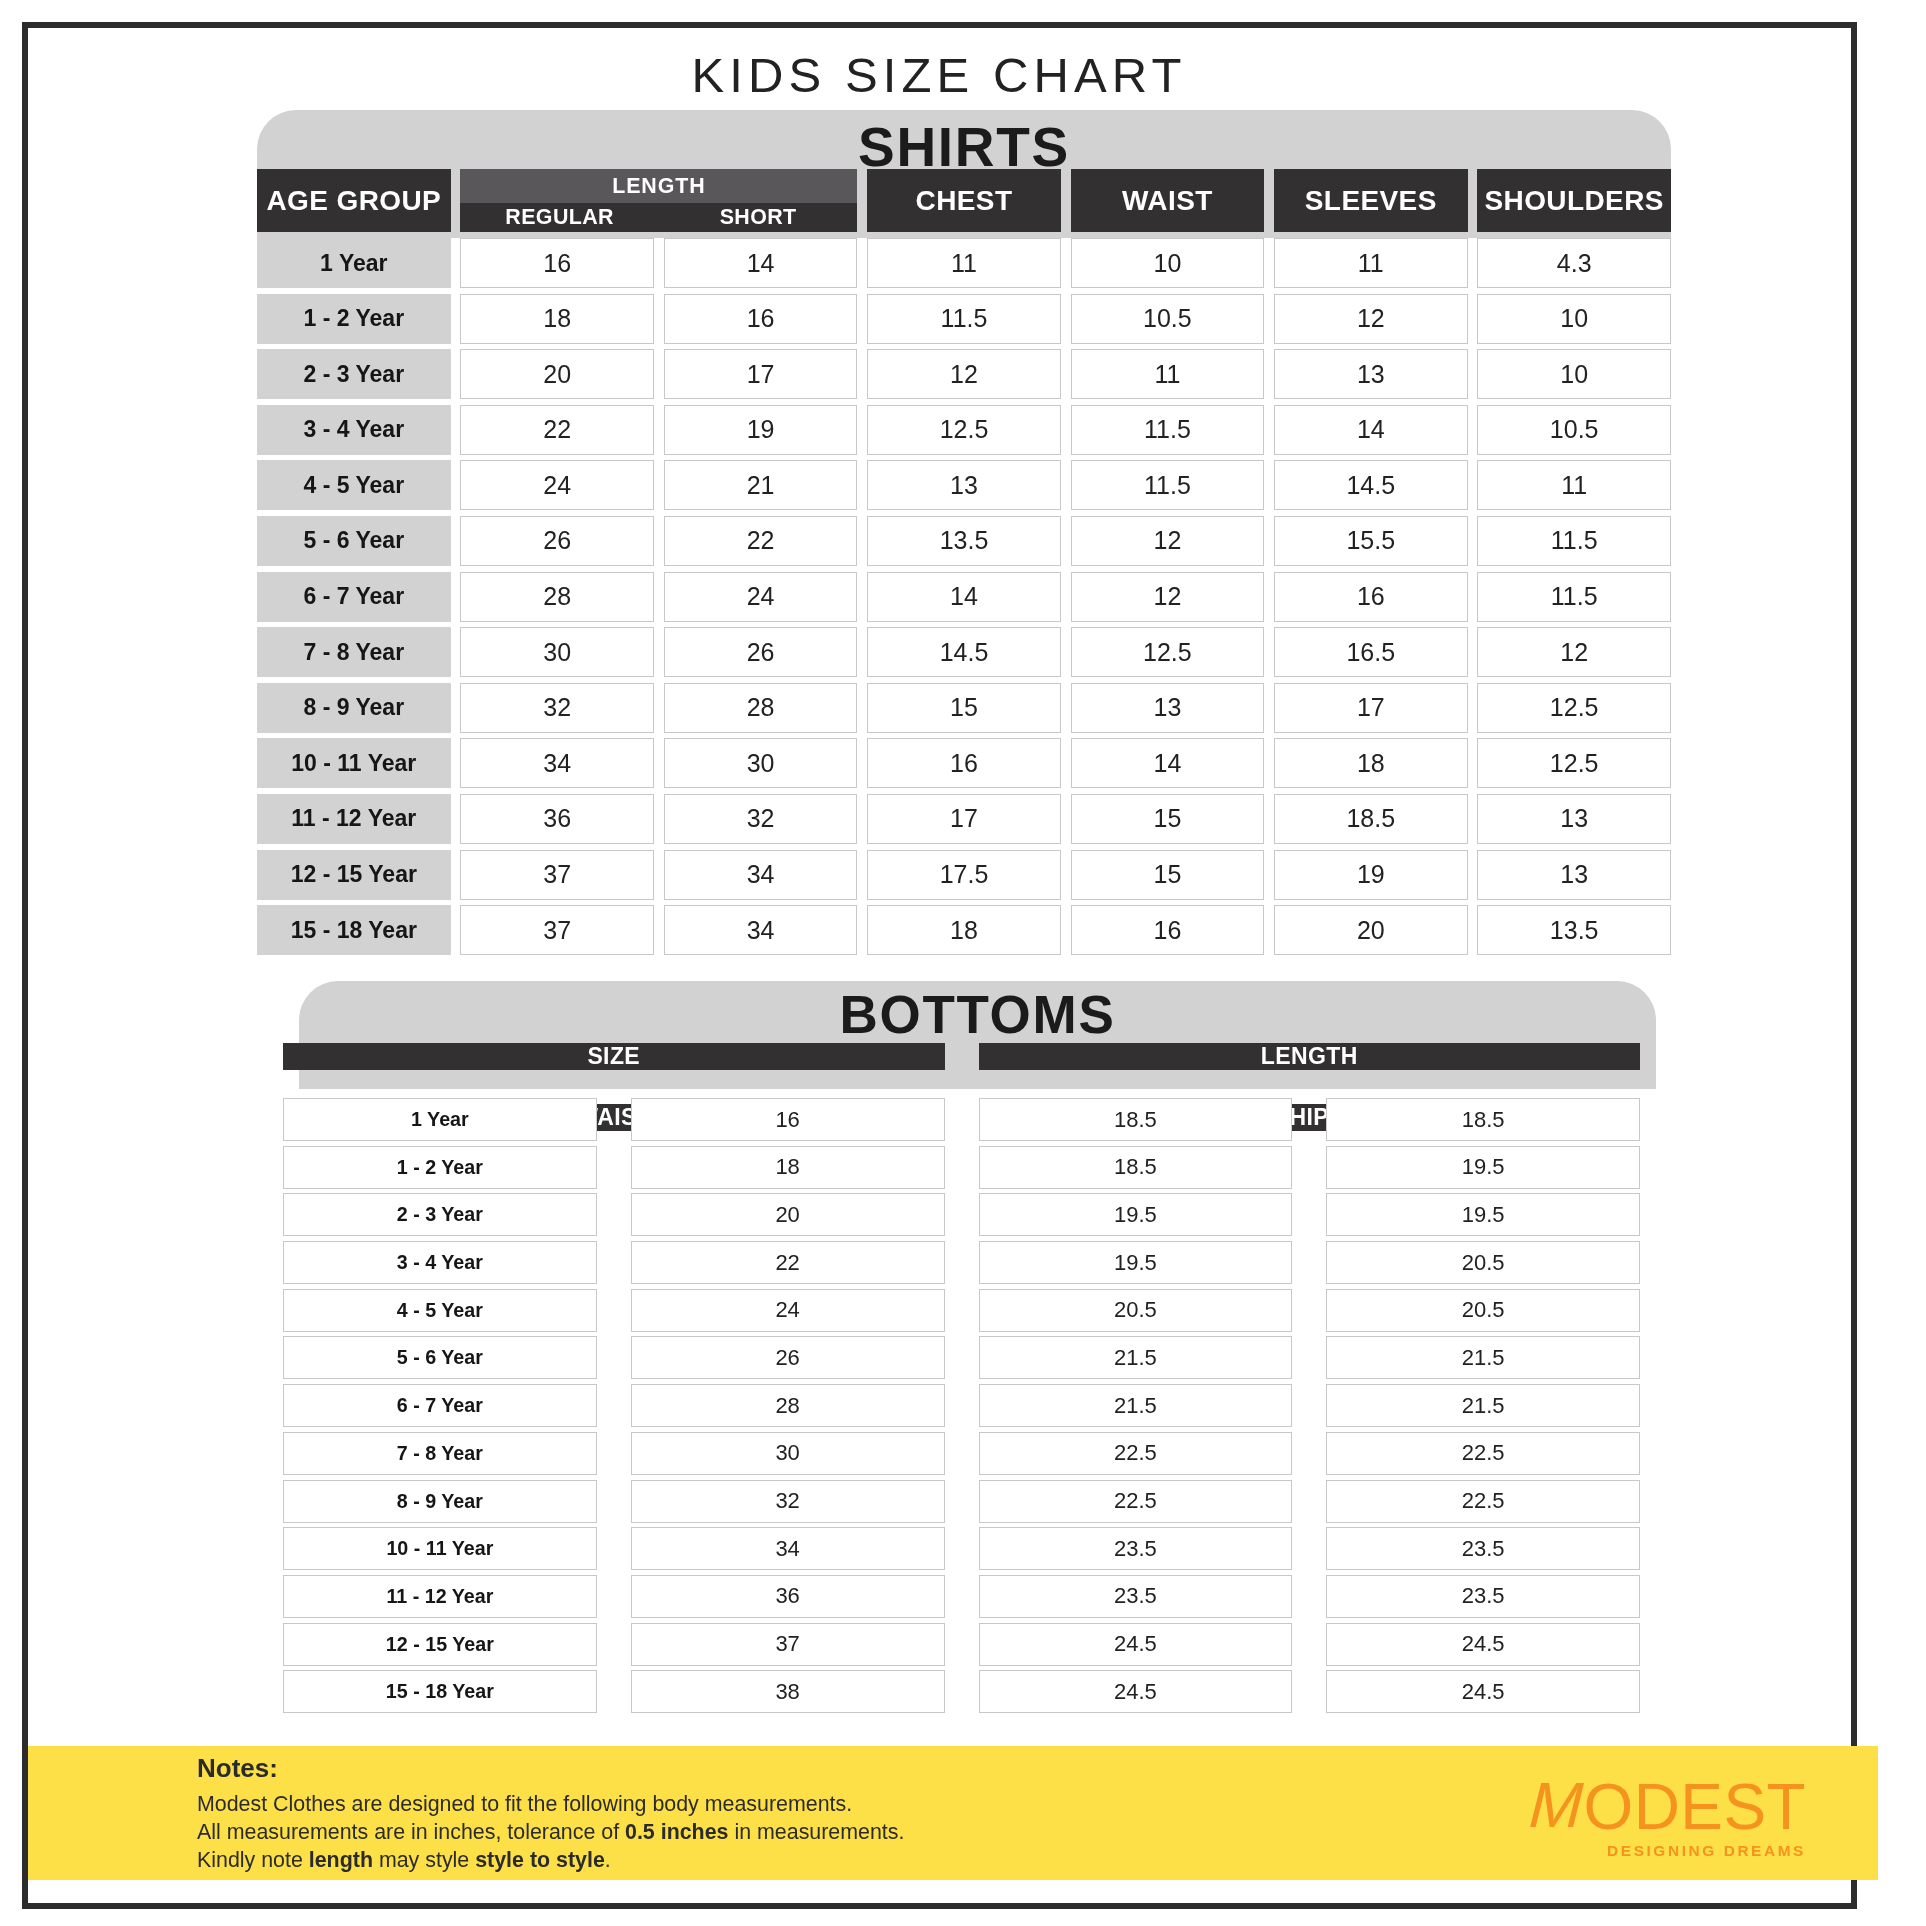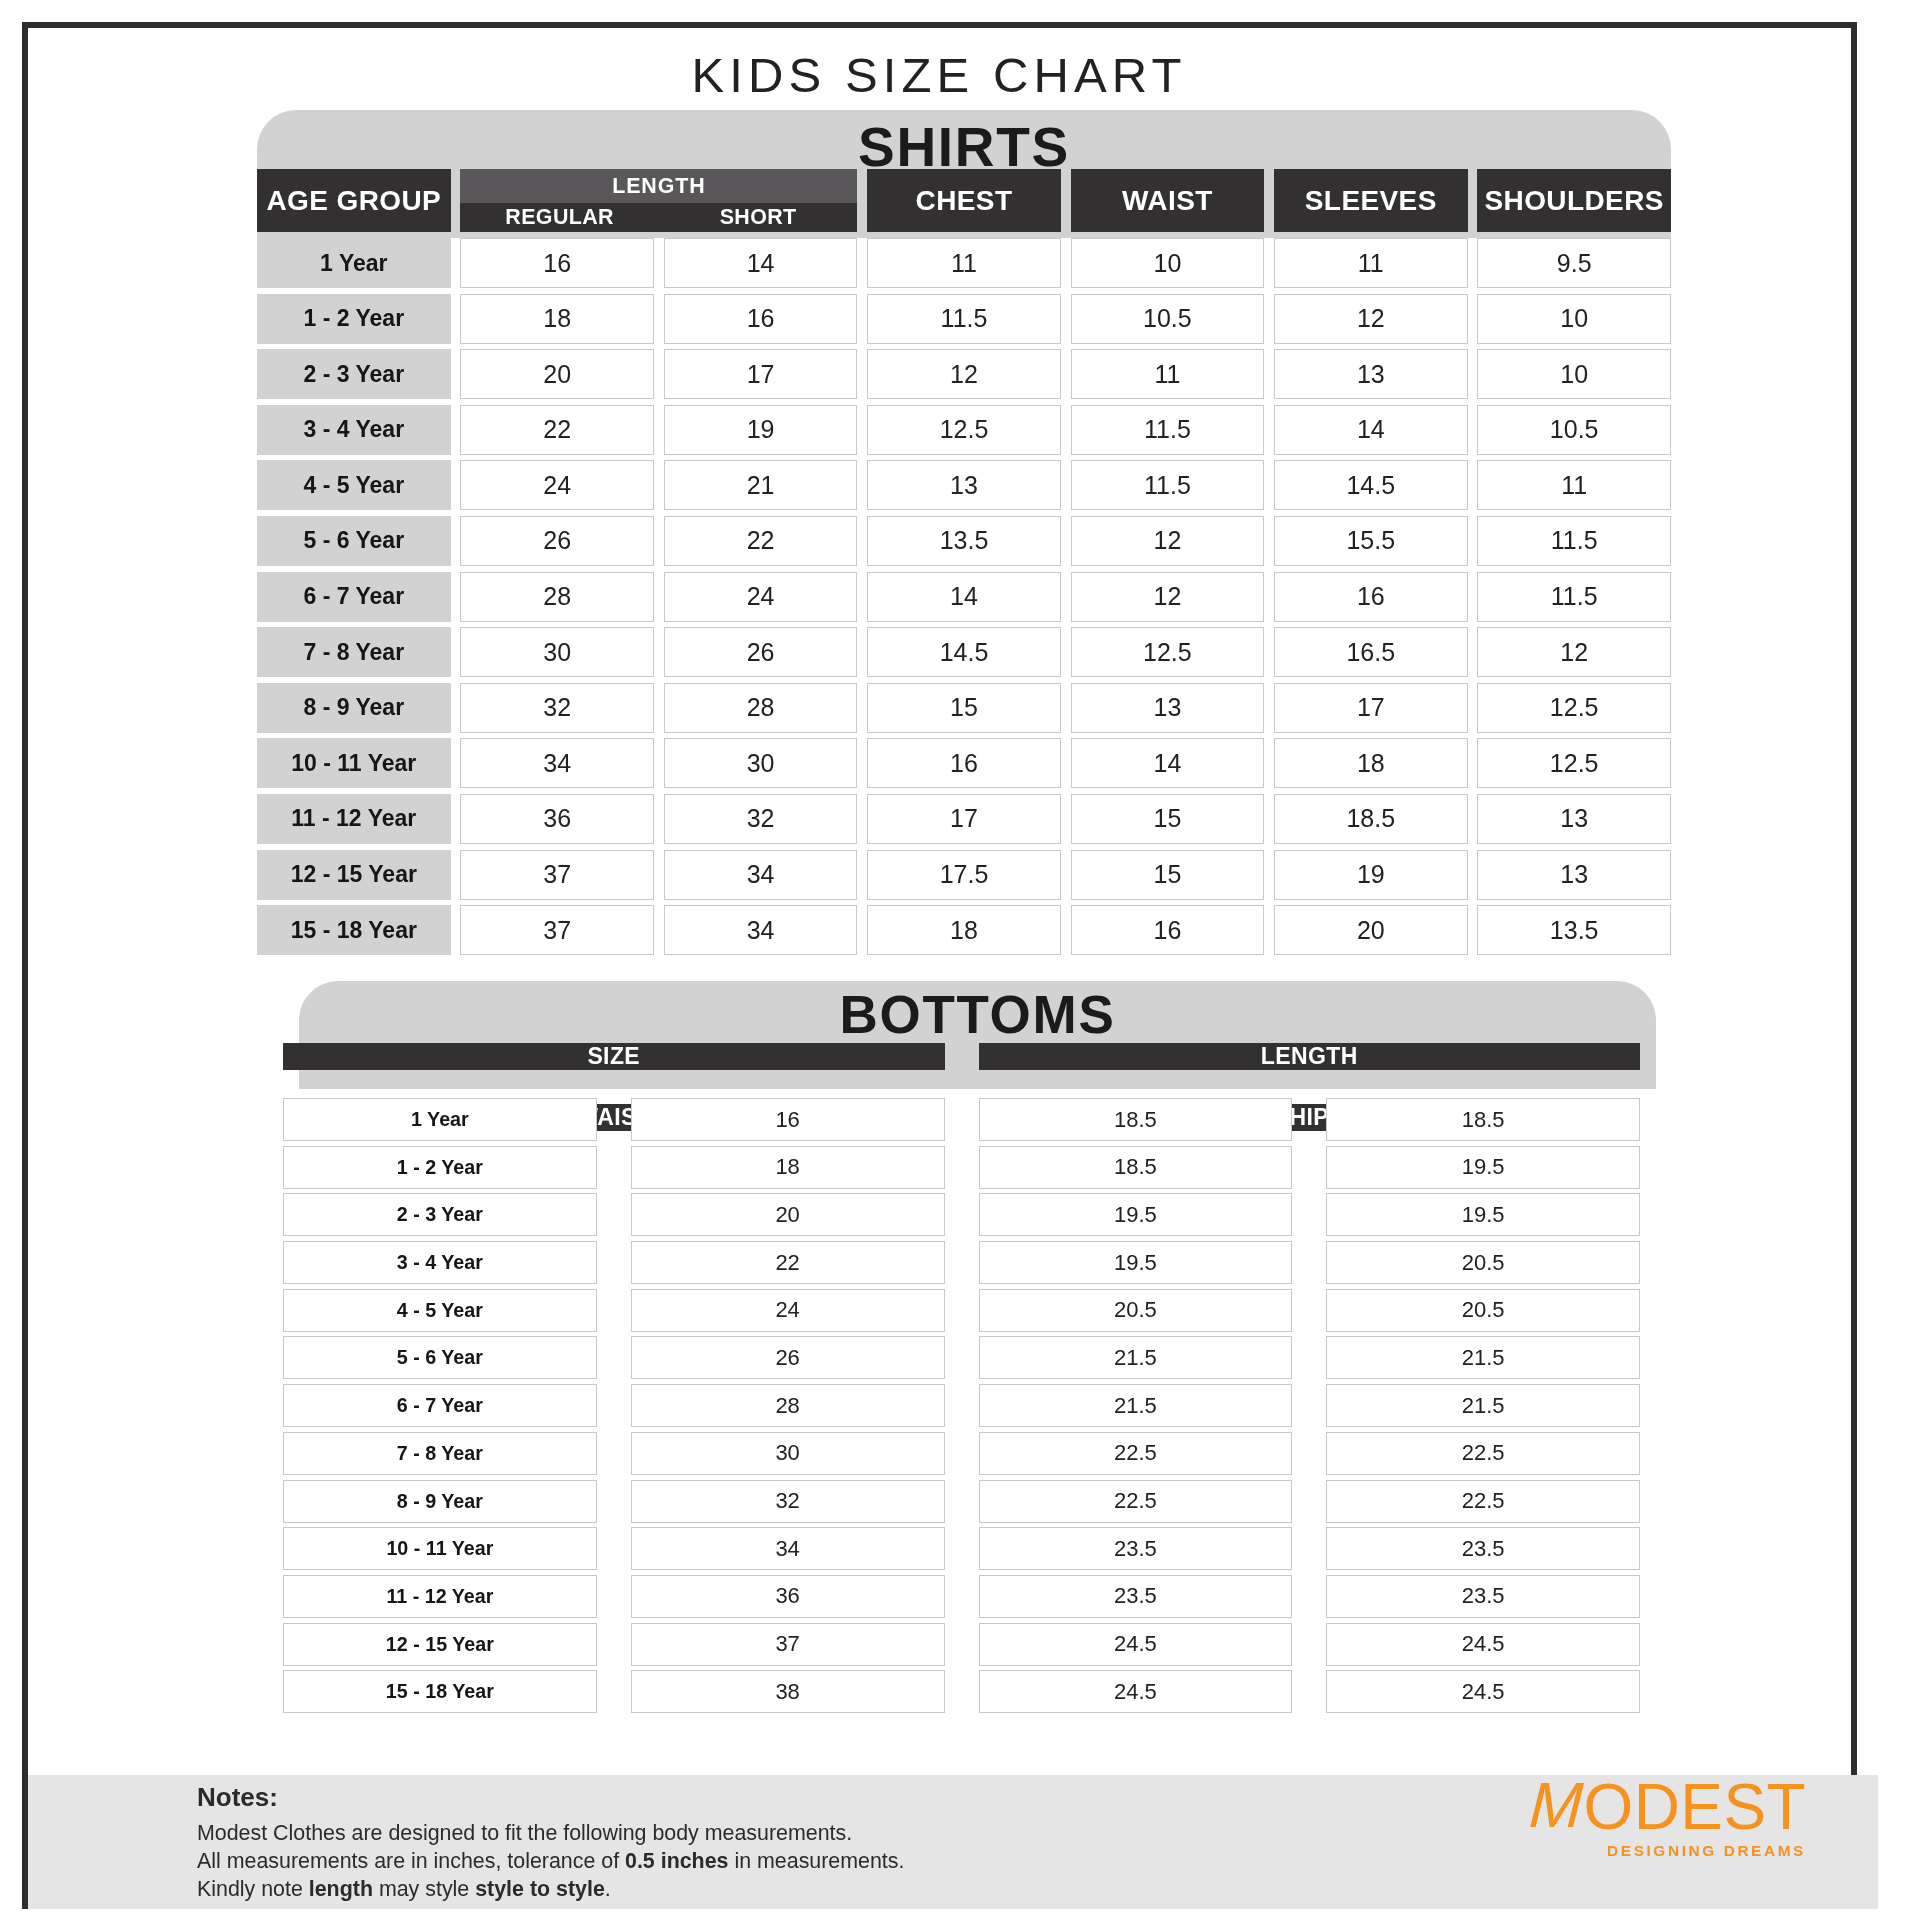--- a/index.html
+++ b/index.html
@@ -47,21 +47,21 @@
                   display:grid;grid-template-columns:repeat(2,1fr);gap:34px;}
   .bottoms-header .hdr-cell{font-size:23px;}
   .bottoms-body{position:absolute;left:283px;top:1098px;width:1357px;}
   .b-row{display:grid;grid-template-columns:repeat(4,1fr);gap:34px;
          height:43px;margin-bottom:4.7px;}
   .b-lbl{background:#fff;border:1.7px solid #c8c8c8;font-weight:700;font-size:19.7px;color:#161616;}
   .b-box{background:#fff;border:1.7px solid #c8c8c8;font-size:22px;color:#222;}
 
   
   .notes-band{position:absolute;left:28px;top:1746px;width:1871px;height:134px;
-              background:#e5e5e5;margin-top:29px;}
+              background:#fde047;}
   .notes-inner{position:absolute;left:169px;top:6.8px;color:#2b2b2b;}
   .notes-head{font-size:26px;font-weight:700;margin-bottom:6px;}
   .notes-line{font-size:21.4px;line-height:28px;}
   .notes-line b{font-weight:700;}
 
   
   .logo{position:absolute;left:1515px;top:1775px;width:291px;text-align:right;}
   .logo-word{font-size:64px;font-weight:400;color:#f6921e;letter-spacing:0.4px;line-height:64px;}
   .logo-m{display:inline-block;transform:skewX(-14deg) translateY(-1.7px);font-weight:400;}
   .logo-tag{font-size:15.4px;font-weight:700;color:#f6921e;letter-spacing:2.6px;margin-top:2.6px;}
@@ -96,21 +96,21 @@
 
   <div class="shirts-body">
 
       <div class="t-row">
         <div class="cell lbl">1 Year</div>
         <div class="cell box">16</div>
         <div class="cell box">14</div>
         <div class="cell box">11</div>
         <div class="cell box">10</div>
         <div class="cell box">11</div>
-        <div class="cell box">9.5</div>
+        <div class="cell box">4.3</div>
       </div>
 
       <div class="t-row">
         <div class="cell lbl">1 - 2 Year</div>
         <div class="cell box">18</div>
         <div class="cell box">16</div>
         <div class="cell box">11.5</div>
         <div class="cell box">10.5</div>
         <div class="cell box">12</div>
         <div class="cell box">10</div>

